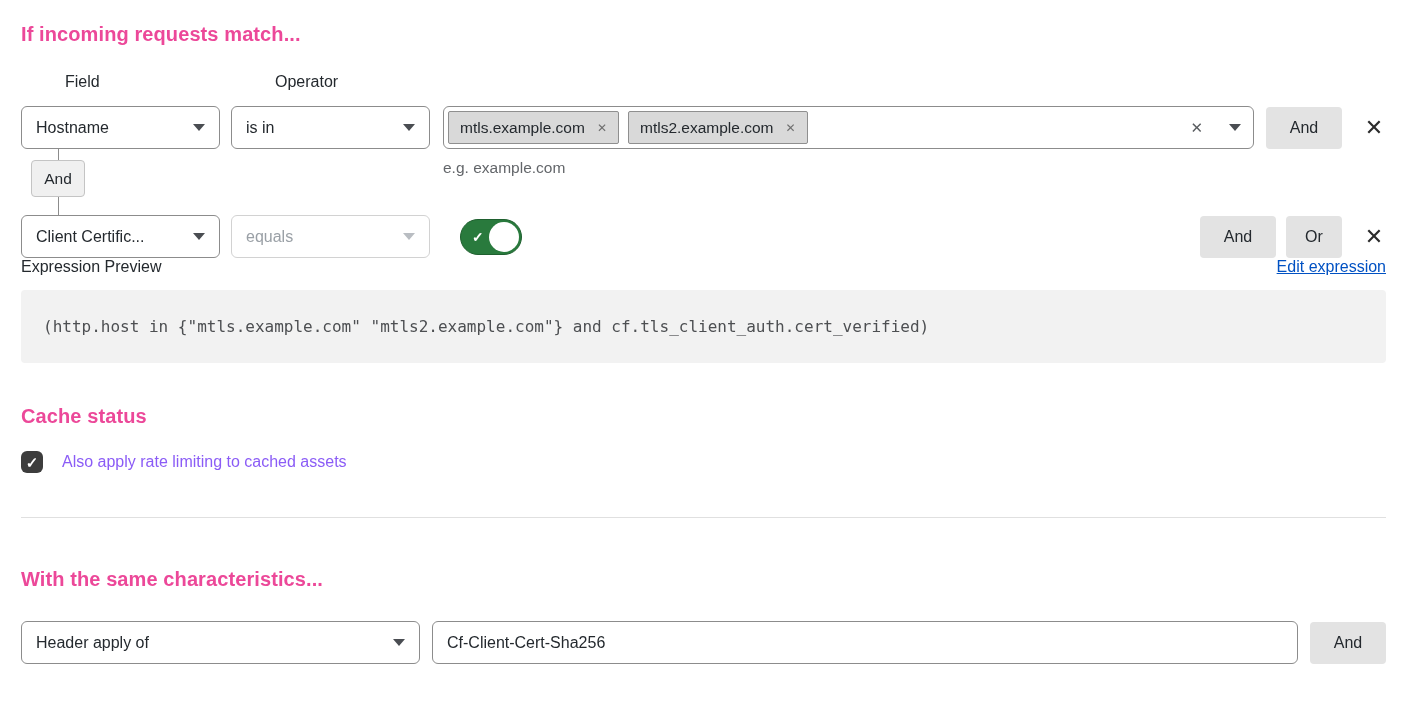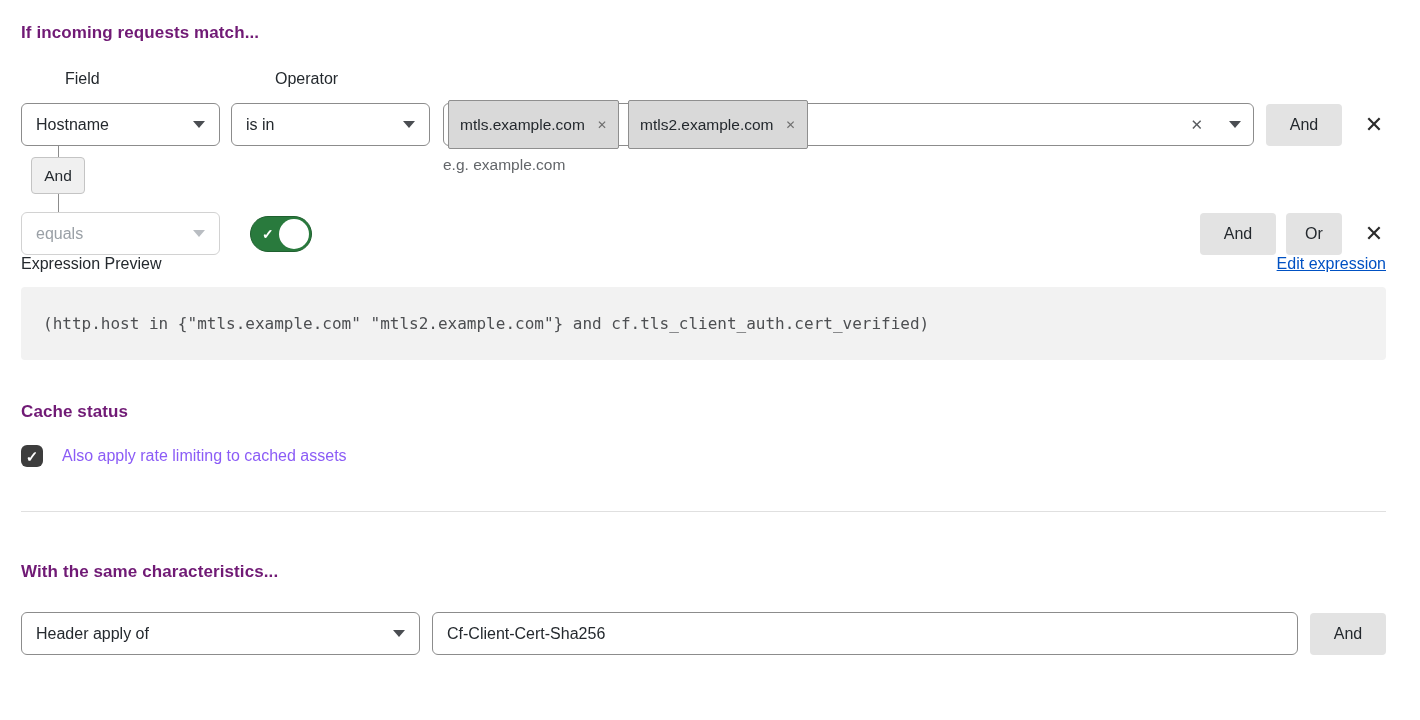--- a/index.html
+++ b/index.html
@@ -4,21 +4,21 @@
 <style>
   * { box-sizing: border-box; margin: 0; padding: 0; }
   html, body { width: 1420px; height: 720px; background: #ffffff; overflow: hidden; }
   body {
     font-family: "Liberation Sans", sans-serif;
     color: #24292e;
     -webkit-font-smoothing: antialiased;
   }
   .page { padding: 23px 34px 0 21px; width: 1420px; }
 
-  h2.section-title { font-size: 17px; font-weight: 700; color: #701a75; letter-spacing: .1px; }
+  h2.section-title { font-size: 20px; font-weight: 700; color: #ec4899; letter-spacing: .1px; }
 
   
   .labels-row { display: flex; margin-top: 27px; font-size: 16px; color: #24292e; margin-left: 44px; }
   .label-field    { width: 210px; }
   .label-operator { width: 212px; }
   .label-value    { flex: 1; }
 
   
   .cond-row { display: flex; align-items: center; margin-top: 15px; }
   .row2 { margin-top: 0; }
@@ -40,21 +40,21 @@
   }
   .select.disabled .caret { border-top-color: #b9bdc2; }
 
   
   .multiselect {
     flex: 1; height: 43px; border: 1px solid #8c8c8c; border-radius: 6px; background: #fff;
     display: flex; align-items: center; padding: 0 12px 0 4px; min-width: 0;
   }
   .chips { display: flex; gap: 9px; flex: 1; min-width: 0; }
   .chip {
-    height: 49px; background: #d9d9d9; border: 1px solid #8f8f8f; border-radius: 2px;
+    height: 33px; background: #d9d9d9; border: 1px solid #8f8f8f; border-radius: 2px;
     display: flex; align-items: center; padding: 0 11px; font-size: 15.5px; color: #24292e;
     white-space: nowrap;
   }
   .chip .chip-x { margin-left: 12px; font-size: 12px; color: #6e6e6e; cursor: pointer; line-height: 1; }
   .ms-clear { font-size: 15px; color: #5a5d61; cursor: pointer; margin-right: 16px; line-height: 1; }
 
   
   .btn {
     height: 42px; border: none; border-radius: 4px; background: #e3e3e3;
     font-family: inherit; font-size: 16px; color: #24292e; cursor: pointer;
@@ -171,20 +171,24 @@
   <div class="connector-zone">
     <div class="connector">
       <div class="vline vline-top"></div>
       <div class="and-badge">And</div>
       <div class="vline vline-bottom"></div>
     </div>
     <div class="helper-text">e.g. example.com</div>
   </div>
 
   <div class="cond-row row2">
+    <div class="select sel-field">
+      <span class="select-text">Client Certific...</span>
+      <span class="caret"></span>
+    </div>
     <div class="select sel-operator disabled">
       <span class="select-text">equals</span>
       <span class="caret"></span>
     </div>
     <div class="toggle">
       <span class="toggle-check">✓</span>
       <span class="knob"></span>
     </div>
     <div class="row-spacer">
       <button class="btn btn-and">And</button>

